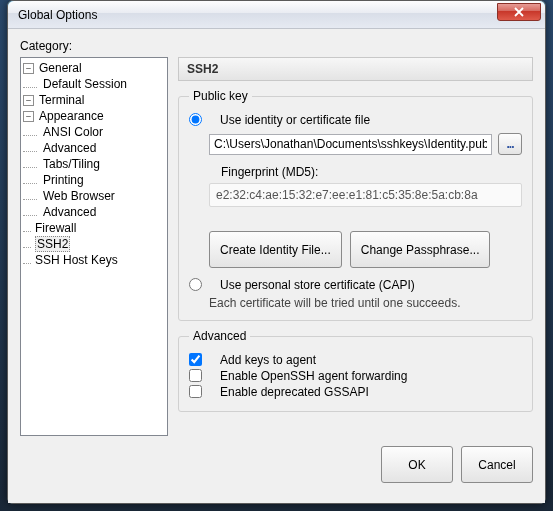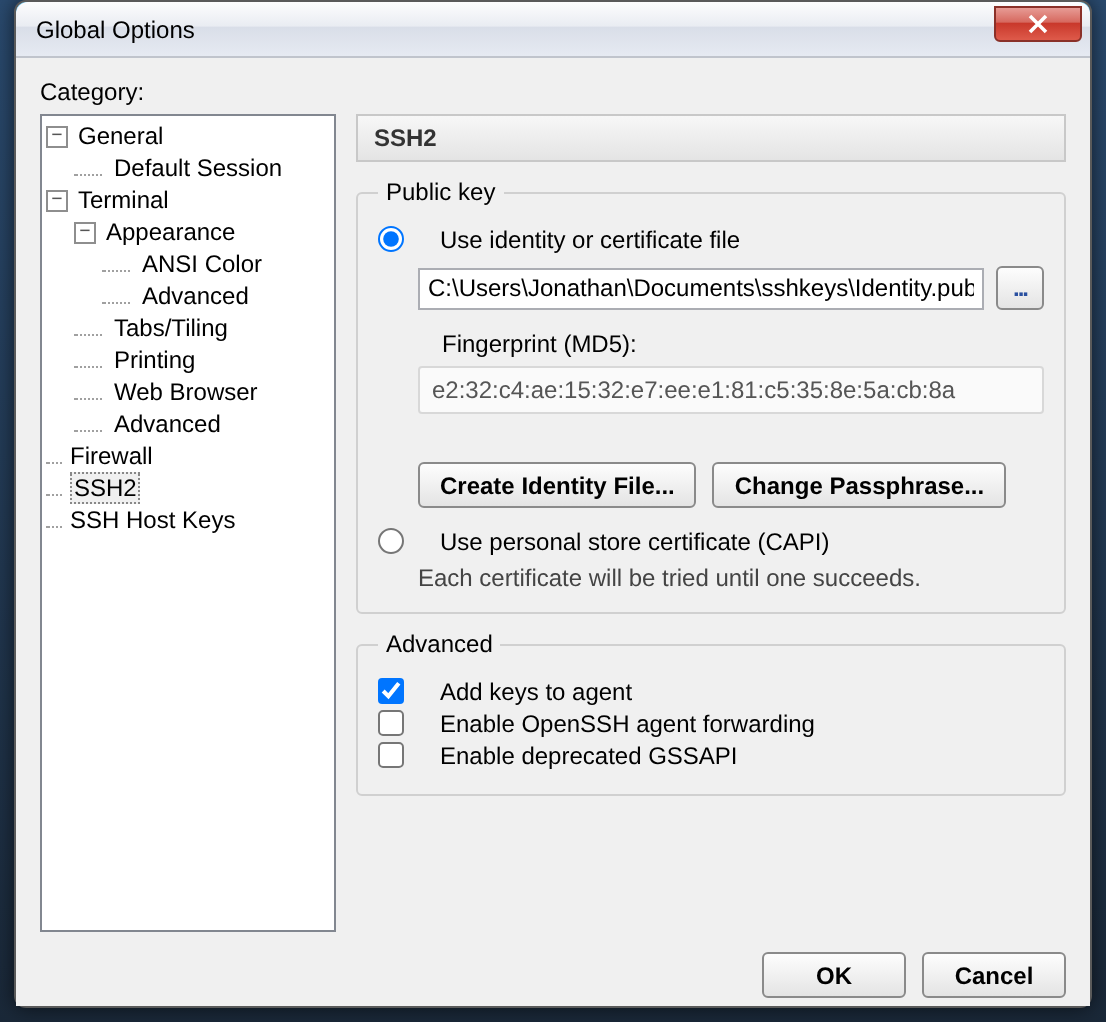--- a/index.html
+++ b/index.html
@@ -40,21 +40,21 @@
     border: 1px solid #8a3028;
     border-radius: 0 0 3px 3px;
     margin-top: -6px;
     display: flex; align-items: center; justify-content: center;
     color: #fff;
   }
   .close-btn svg { width: 10px; height: 10px; }
   .body {
     flex: 1;
     background: #f0f0f0;
-    padding: 10px 12px 4px 12px;
+    padding: 10px 12px 20px 12px;
     display: flex;
     flex-direction: column;
   }
   .category-label { margin-bottom: 4px; }
   .content-row { flex: 1; display: flex; gap: 10px; }
   .tree {
     width: 148px;
     background: #fff;
     border: 1px solid #828790;
     padding: 2px;
@@ -76,21 +76,21 @@
   }
   .dots {
     display: inline-block;
     width: 14px;
     border-bottom: 1px dotted #a0a0a0;
     margin-right: 4px;
     height: 8px;
   }
   .dots.short { width: 8px; }
   .tnode .label { padding: 0 2px; cursor: default; }
-  .children { margin-left: 14px; }
+  .children { }
   .sel { background: #f0f0f0; border: 1px dotted #888; padding: 0 1px; }
 
   .panel {
     flex: 1;
     display: flex;
     flex-direction: column;
   }
   .panel-header {
     background: linear-gradient(180deg, #f7f7f7 0%, #e4e4e4 100%);
     border: 1px solid #c8c8c8;
@@ -138,29 +138,28 @@
   .fp-label { margin: 4px 0 4px 12px; }
   .fp-value {
     background: #fafafa;
     border: 1px solid #d8d8d8;
     padding: 4px 6px;
     color: #555;
     border-radius: 2px;
     margin-bottom: 24px;
   }
   .btn {
-    height: 23px;
+    height: 37px;
     border: 1px solid #8a8a8a;
     background: linear-gradient(180deg,#fdfdfd,#e4e4e4);
     border-radius: 3px;
     padding: 0 10px;
     font-size: 12px;
     display: inline-flex; align-items: center;
     cursor: default;
-    font-weight: bold;
   }
   .btn-row { display: flex; gap: 8px; }
   .capi-note { color: #444; margin: 4px 0 0 20px; }
   .footer {
     display: flex;
     justify-content: flex-end;
     gap: 8px;
     padding-top: 10px;
   }
   .footer .btn { min-width: 72px; justify-content: center; }

